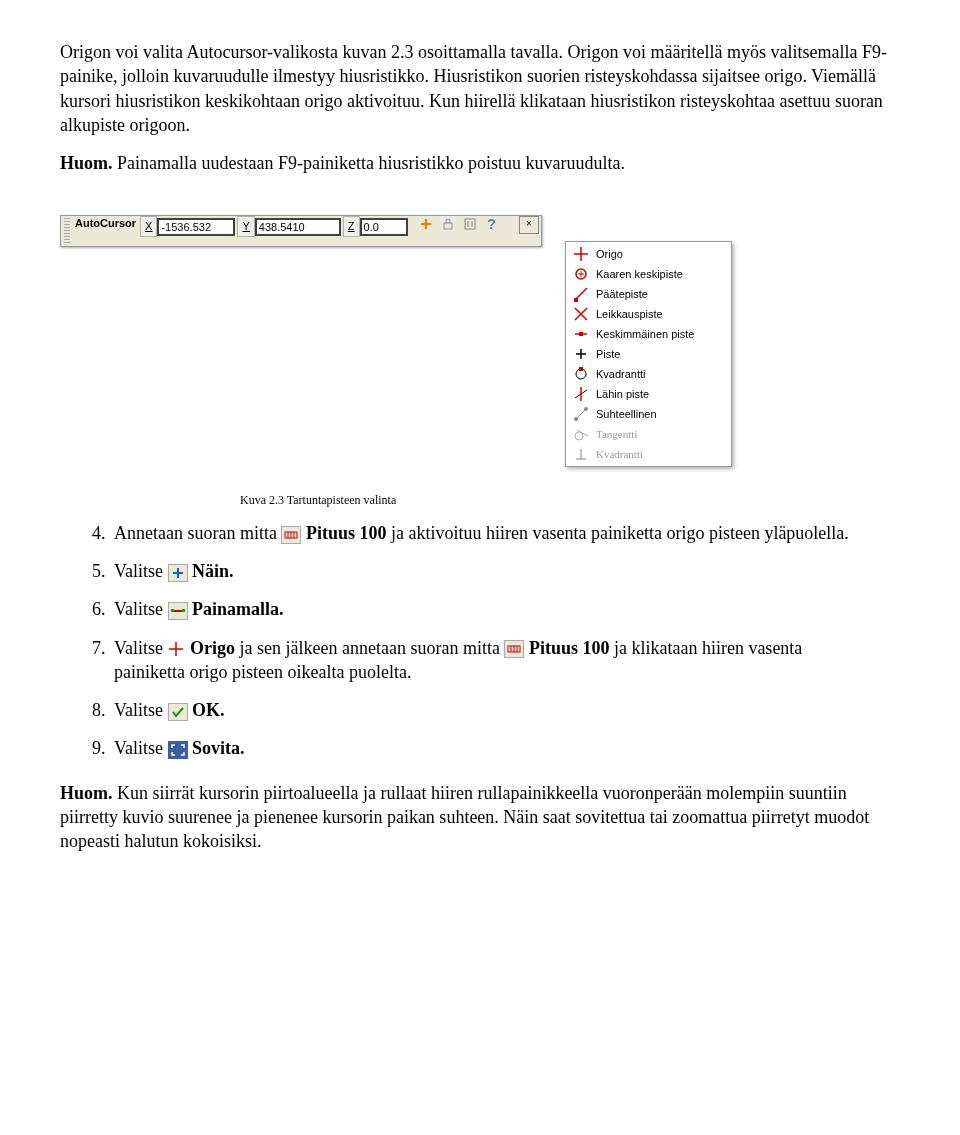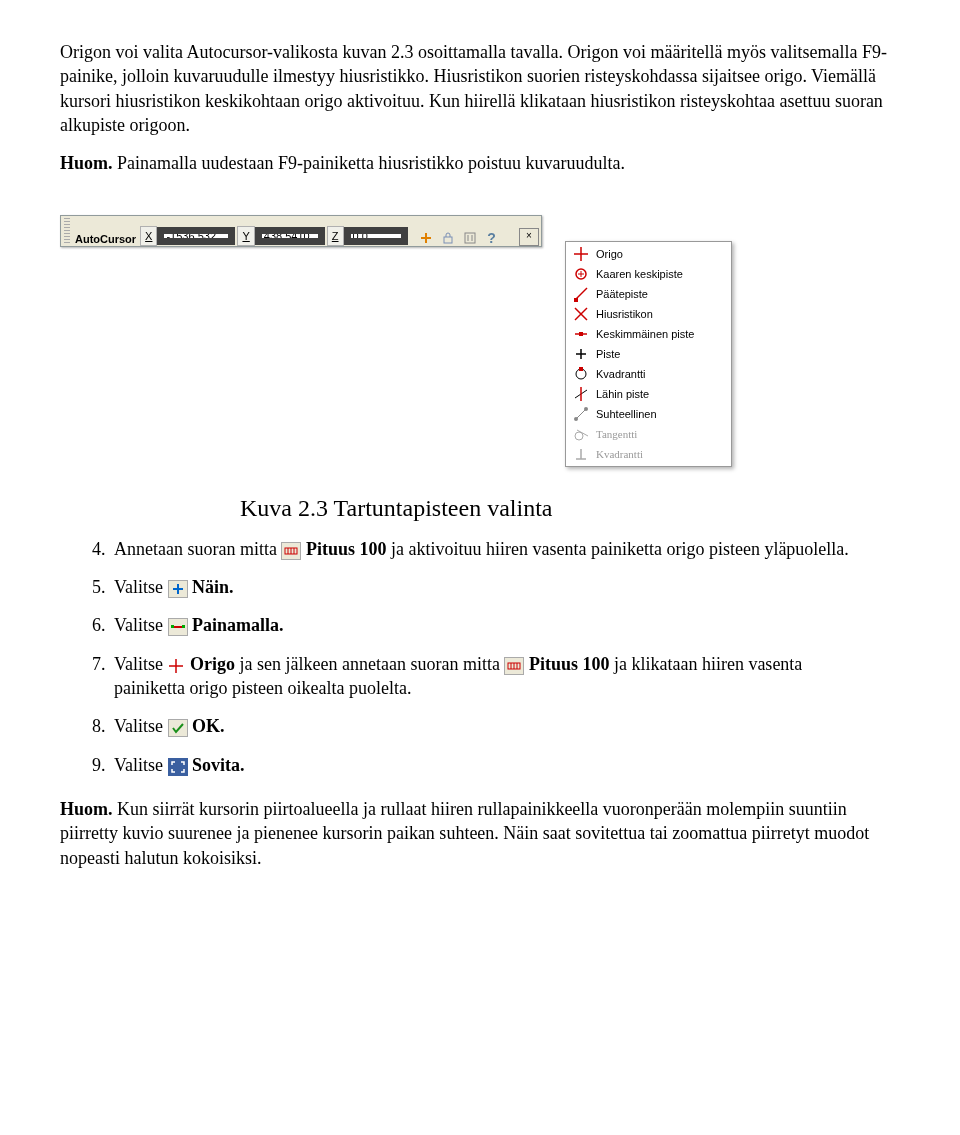--- a/index.html
+++ b/index.html
@@ -13,21 +13,21 @@
     width: 960px;
     box-sizing: border-box;
   }
   p { margin: 0 0 14px 0; }
   .bold { font-weight: bold; margin-top: 8px; }
   .toolbar-wrap {
     margin: 40px 0 25px 0;
   }
   .autocursor {
     display: flex;
-    align-items: flex-end;
+    align-items: flex-start;
     background: #ece9d8;
     border: 1px solid #919b9c;
     font-family: Tahoma, Arial, sans-serif;
     font-size: 11px;
     width: 480px;
     box-shadow: 1px 1px 2px rgba(0,0,0,0.3);
   }
   .ac-handle {
     width: 6px;
     height: 26px;
@@ -45,30 +45,30 @@
   }
   .ac-label {
     border: 1px solid #b0b0b0;
     background: #f0f0ea;
     padding: 2px 4px;
     font-weight: normal;
     text-decoration: underline;
   }
   .ac-input {
     height: 18px;
-    border: 7px solid #404040;
+    border: 2px solid #404040;
     background: #fff;
     padding: 0 2px;
     font-family: Tahoma, sans-serif;
     font-size: 11px;
     box-sizing: border-box;
   }
   .ac-x { width: 78px; }
-  .ac-y { width: 70px; }
-  .ac-z { width: 64px; }
+  .ac-y { width: 86px; }
+  .ac-z { width: 48px; }
   .ac-icons {
     display: flex;
     align-items: center;
     gap: 6px;
     margin-left: 8px;
   }
   .ac-icon-btn {
     width: 16px;
     height: 16px;
     display: flex;
@@ -113,21 +113,21 @@
   .snap-icon {
     width: 18px;
     height: 16px;
     display: flex;
     align-items: center;
     justify-content: center;
   }
   .caption {
     margin: 24px 0 12px 180px;
     font-family: "Times New Roman", serif;
-    font-size: 24px;
+    font-size: 12px;
   }
   ol.steps {
     margin: 0 0 20px 30px;
     padding: 0 40px 0 20px;
   }
   ol.steps li {
     margin: 0 0 14px 0;
     padding-left: 4px;
   }
   .inline-icon {
@@ -229,21 +229,21 @@
         </span>
         <span>Päätepiste</span>
       </div>
       <div class="snap-item">
         <span class="snap-icon">
           <svg width="16" height="16">
             <line x1="2" y1="2" x2="14" y2="14" stroke="#c00" stroke-width="1.5"></line>
             <line x1="2" y1="14" x2="14" y2="2" stroke="#c00" stroke-width="1.5"></line>
           </svg>
         </span>
-        <span>Hiusristikon</span>
+        <span>Leikkauspiste</span>
       </div>
       <div class="snap-item">
         <span class="snap-icon">
           <svg width="16" height="16">
             <line x1="2" y1="8" x2="14" y2="8" stroke="#c00" stroke-width="1.5"></line>
             <rect x="6" y="6" width="4" height="4" fill="#c00"></rect>
           </svg>
         </span>
         <span>Keskimmäinen piste</span>
       </div>

